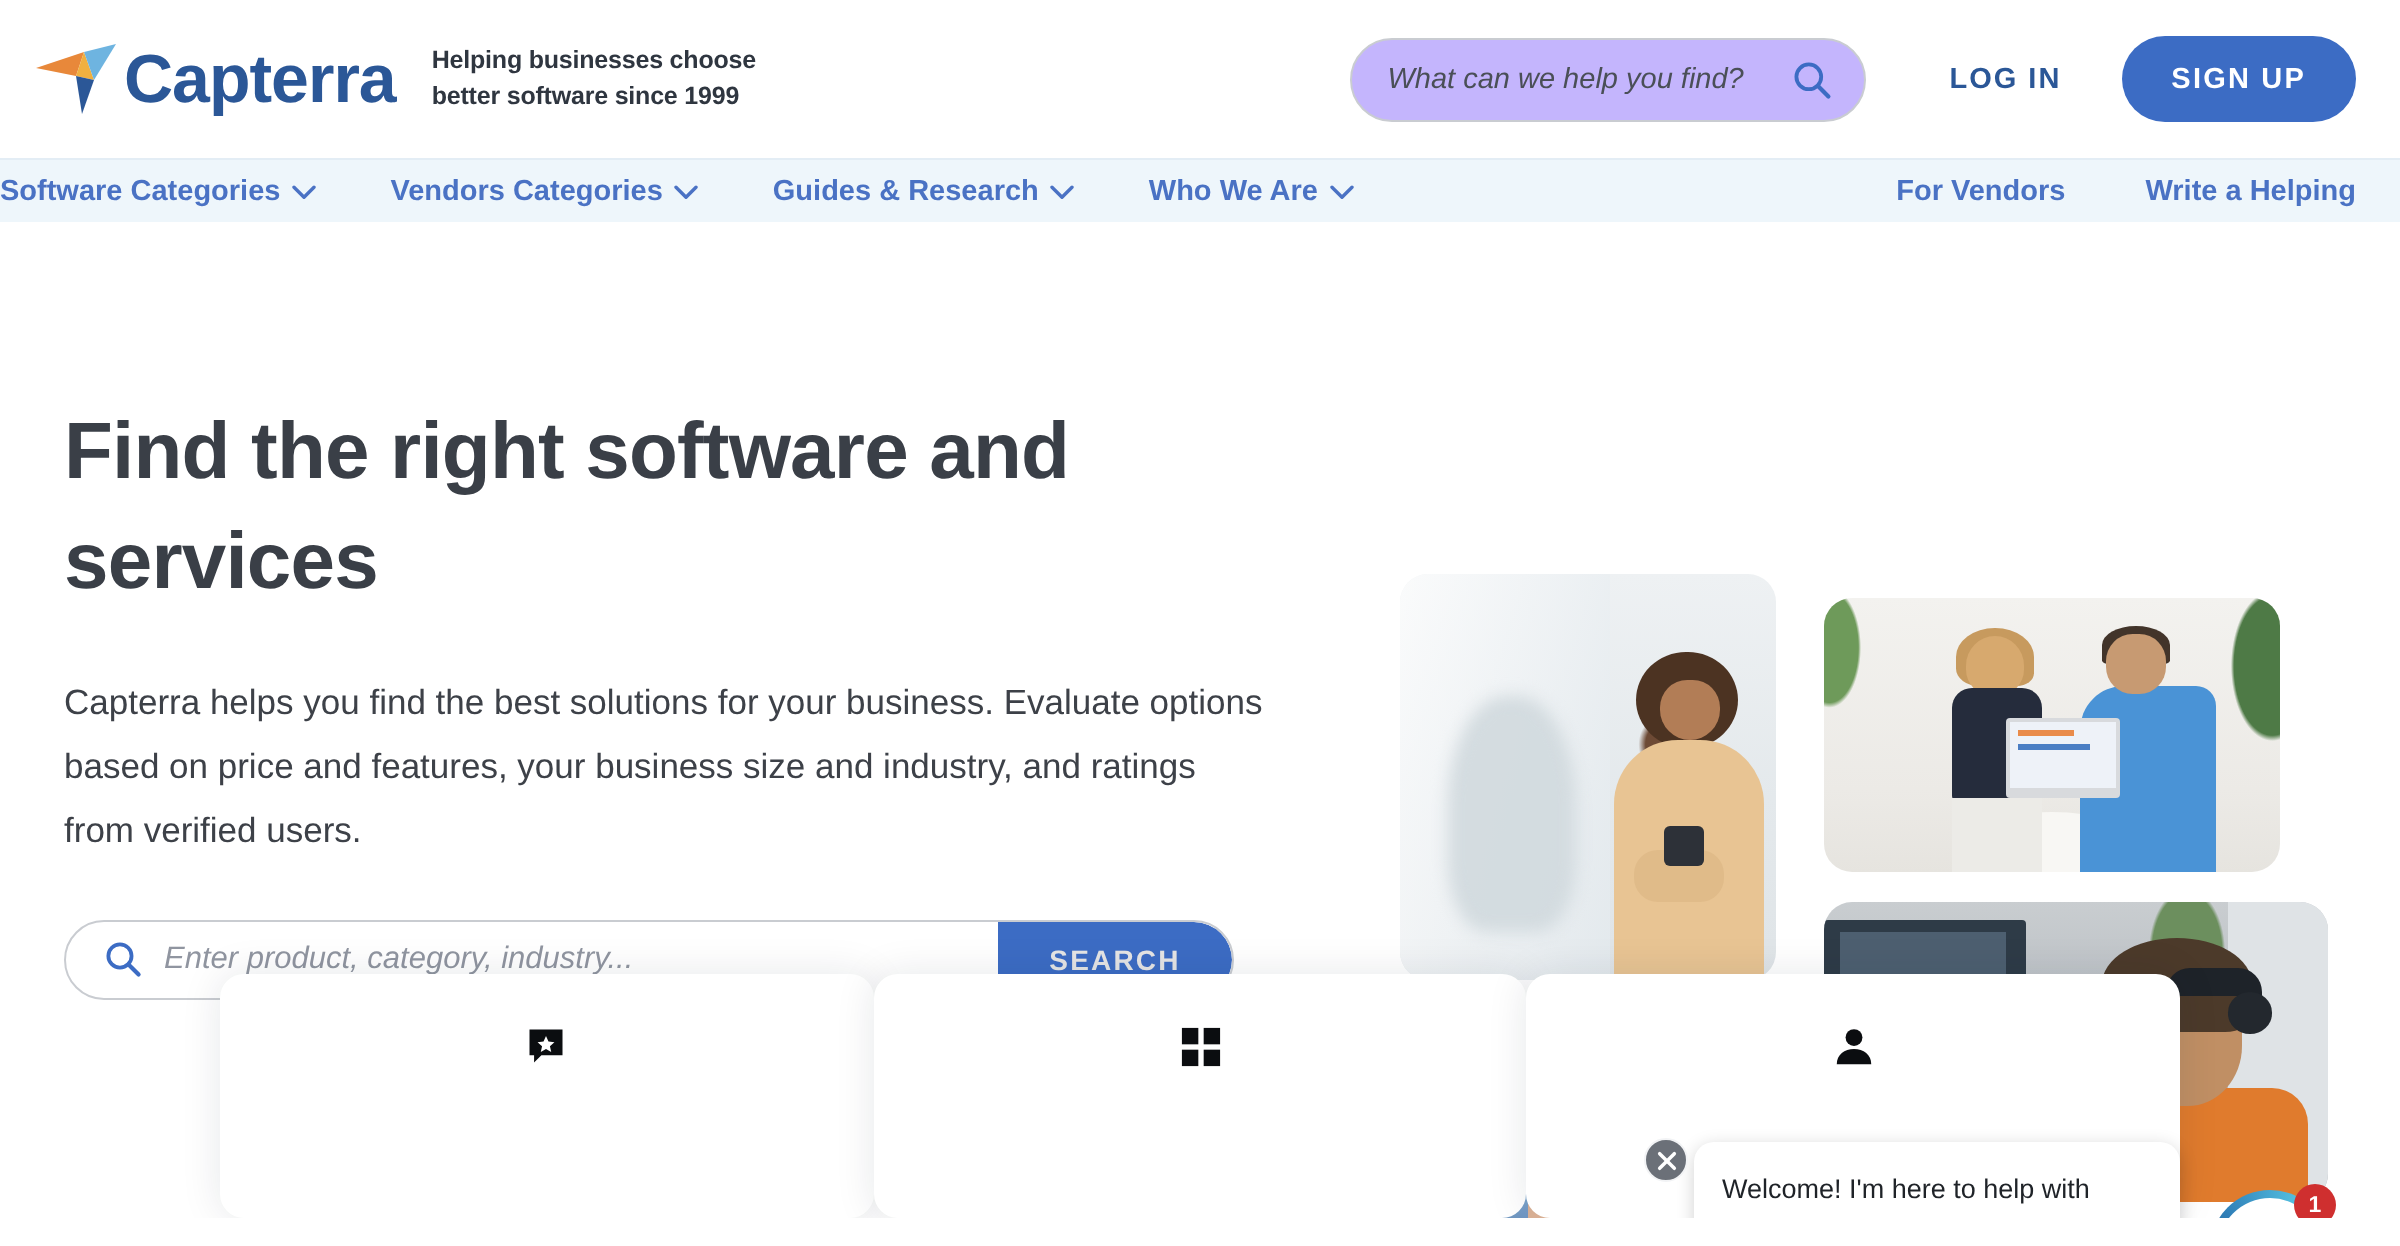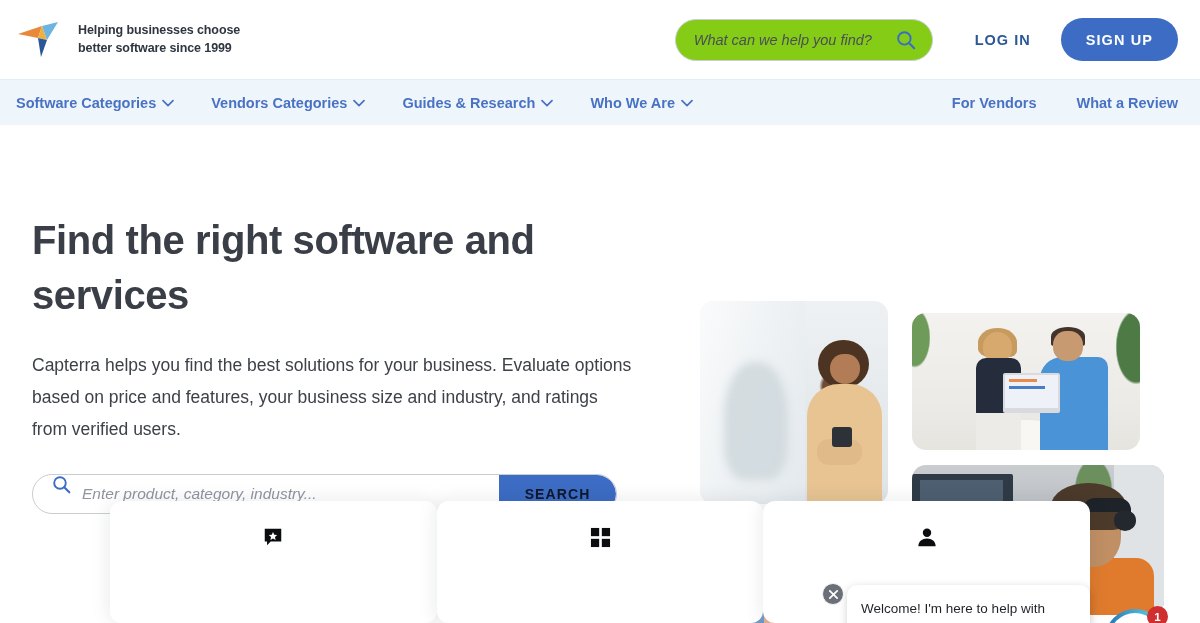--- a/index.html
+++ b/index.html
@@ -46,21 +46,21 @@
     gap: 0;
   }
   .hdr-search {
     width: 258px;
     height: 42px;
     border: 1px solid #c9ccd1;
     border-radius: 21px;
     display: flex;
     align-items: center;
     padding: 0 16px 0 18px;
-    background: #84cc16;
+    background: #c4b5fd;
   }
   .hdr-search input {
     flex: 1;
     border: 0;
     outline: 0;
     font-size: 14.5px;
     font-style: italic;
     color: #4a4f57;
     font-family: "Liberation Sans", sans-serif;
     background: transparent;
@@ -87,25 +87,25 @@
     padding: 0 25px;
     font-size: 14.5px;
     font-weight: bold;
     letter-spacing: 1.1px;
     cursor: pointer;
     font-family: "Liberation Sans", sans-serif;
   }
 
   
   .navbar {
-    height: 46px;
+    height: 32px;
     background: #eef6fb;
     display: flex;
     align-items: center;
-    padding: 0 22px 0 16px;
+    padding: 0 22px 0 0;
     border-top: 1px solid #e3edf5;
   }
   .nav-item {
     font-size: 14.5px;
     font-weight: bold;
     color: #4a72c4;
     margin-right: 37px;
     display: inline-flex;
     align-items: center;
     gap: 6px;
@@ -144,38 +144,38 @@
     max-width: 600px;
   }
 
   .searchbar {
     margin-top: 28px;
     width: 585px;
     height: 40px;
     border: 1px solid #c9ccd1;
     border-radius: 20px;
     display: flex;
-    align-items: flex-start;
+    align-items: center;
     background: #fff;
     overflow: hidden;
   }
   .searchbar .mag { margin: 0 11px 0 19px; flex: 0 0 auto; }
   .searchbar input {
     flex: 1;
     border: 0; outline: 0;
     height: 100%;
     font-size: 15.5px;
     font-style: italic;
     color: #9095a0;
     font-family: "Liberation Sans", sans-serif;
   }
   .searchbar input::placeholder { color: #9095a0; opacity: 1; }
   .search-btn {
     background: #3c6cc4;
-    color: #0f172a;
+    color: #e5e5e5;
     border: 0;
     height: 100%;
     width: 117px;
     font-size: 14px;
     font-weight: bold;
     letter-spacing: 1.1px;
     cursor: pointer;
     border-radius: 0 20px 20px 0;
     font-family: "Liberation Sans", sans-serif;
   }
@@ -384,20 +384,21 @@
 
 <div class="header">
 
   <div class="brand">
     <svg class="logo-mark" viewBox="0 0 44 40">
       <polygon points="2,14 26,6 22,18" fill="#e8883a"></polygon>
       <polygon points="22,18 26,6 31,20" fill="#f0b040"></polygon>
       <polygon points="26,6 42,2 31,20" fill="#6eb4e0"></polygon>
       <polygon points="22,18 31,20 25,37" fill="#2b5797"></polygon>
     </svg>
+    <span class="logo-word">Capterra</span>
   </div>
 
   <div class="tagline">
     <div>Helping businesses choose</div>
     <div>better software since 1999</div>
   </div>
 
   <div class="header-right">
 
     <div class="hdr-search">
@@ -441,21 +442,21 @@
     <svg class="chev" width="12" height="8" viewBox="0 0 12 8">
       <polyline points="1,1.6 6,6.6 11,1.6" fill="none" stroke="#4a72c4" stroke-width="1.7" stroke-linecap="round" stroke-linejoin="round"></polyline>
     </svg>
   </div>
 
   <div class="nav-right">
     <div class="nav-item">
       <span>For Vendors</span>
     </div>
     <div class="nav-item">
-      <span>What a Review</span>
+      <span>Write a Helping</span>
     </div>
   </div>
 </div>
 
 <div class="hero">
 
   <div class="collage">
 
     <div class="ph ph1">
       <div class="ph1-bg">

